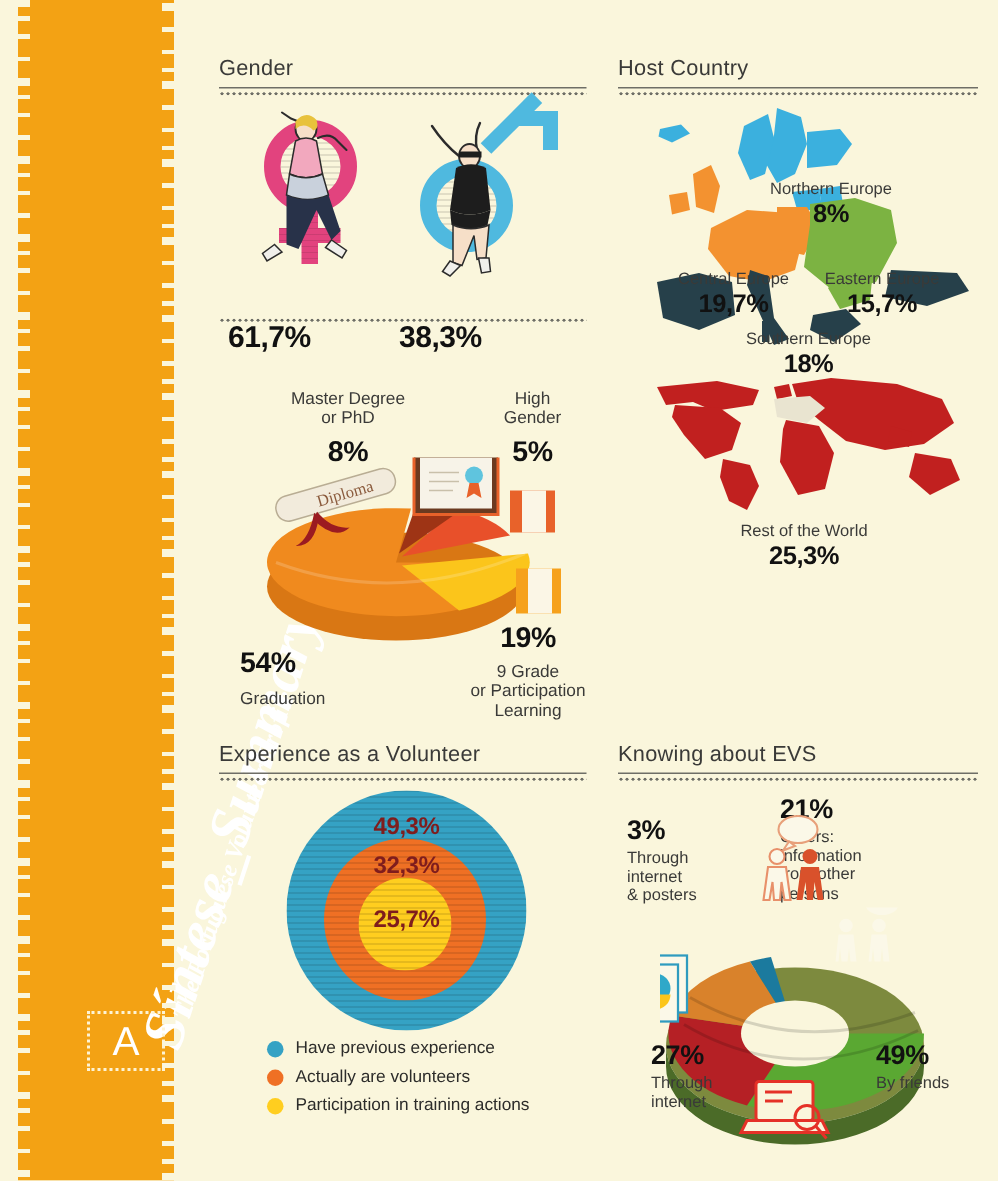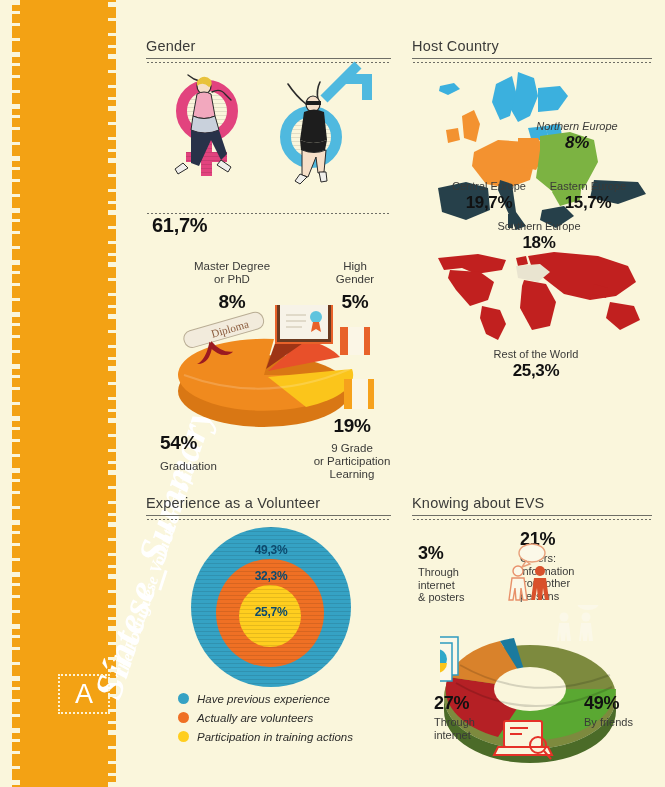--- a/index.html
+++ b/index.html
@@ -104,23 +104,23 @@
   #pie-edu{position:absolute;left:18px;top:95px;width:215px;height:140px;}
   .edu-lab{position:absolute;text-align:center;}
 
   
   #sec-exp{left:146px;top:495px;width:245px;}
   #circles{position:absolute;left:45px;top:32px;width:160px;height:160px;}
   .circ{position:absolute;border-radius:50%;}
   .c-out{left:0;top:0;width:160px;height:160px;background:#35A2C4;}
   .c-mid{left:25px;top:32px;width:108px;height:108px;background:#EF7024;}
   .c-in{left:48px;top:58px;width:62px;height:62px;background:#FFCE1F;}
-  .c-txt{position:absolute;font-weight:bold;color:#0c4a6e;font-size:12px;letter-spacing:-.3px;text-align:center;width:100%;}
+  .c-txt{position:absolute;font-weight:bold;color:#7f1d1d;font-size:16px;letter-spacing:-.3px;text-align:center;width:100%;}
   #legend{position:absolute;left:32px;top:198px;}
-  .leg-row{display:flex;align-items:flex-start;margin-bottom:7px;font-style:italic;}
+  .leg-row{display:flex;align-items:center;margin-bottom:7px;}
   .leg-dot{width:11px;height:11px;border-radius:50%;margin-right:8px;flex:0 0 auto;}
   .leg-txt{font-size:11.5px;color:#2C2C2A;}
 
   
   #sec-evs{left:412px;top:495px;width:240px;}
   #donut{position:absolute;left:28px;top:110px;width:180px;height:160px;}
   .evs-lab{position:absolute;}
   .evs-lab .pct{font-size:18px;display:block;margin-bottom:2px;}
   .evs-lab .lab{font-size:11px;}
 
@@ -178,20 +178,21 @@
         <path d="M52 34 q-2 -10 2 -18"></path>
       </g>
       <ellipse cx="47" cy="38" rx="7" ry="8" fill="#F6DFC8" stroke="#2B2B2B" stroke-width="1.2"></ellipse>
       <rect x="40" y="35" width="15" height="4" fill="#1D1D1D"></rect>
       <path d="M38 46 q10 -5 20 0 l3 28 q-14 6 -27 0z" fill="#1D1D1D"></path>
       <path d="M34 74 q13 6 27 0 l-2 10 q-12 5 -24 0z" fill="#1D1D1D"></path>
       <path d="M36 84 q12 5 24 0 l-2 22 l-6 1 l-2 -16 l-8 20 l-6 -2z" fill="#F6DFC8" stroke="#2B2B2B" stroke-width="1"></path>
       <path d="M34 108 l-5 7 l5 3 l7 -7z" fill="#F0EFEB" stroke="#2B2B2B" stroke-width="1"></path>
       <path d="M53 106 l2 10 l6 -1 l-1 -9z" fill="#F0EFEB" stroke="#2B2B2B" stroke-width="1"></path>
     </svg>
+    <div class="g-pct pct">38,3%</div>
   </div>
 </div>
 
 <div class="section" id="sec-host">
   <div class="sec-title">Host Country</div>
   <div class="sec-dots"></div>
 
   <svg id="eu-map" viewBox="0 0 230 190">
 
     <path d="M18 22 l14 -3 l6 6 l-12 6 l-9 -4z" fill="#3BB0DE"></path>
@@ -212,21 +213,21 @@
     <path d="M138 120 l22 -4 l-2 20 l-20 6 l-8 -14z" fill="#7CB342"></path>
 
     <path d="M16 124 l28 -6 l22 6 l2 22 l-24 10 l-24 -8z" fill="#26404A"></path>
     <path d="M78 116 l12 4 l4 28 l10 14 l-10 4 l-10 -22 l-8 -18z" fill="#26404A"></path>
     <path d="M120 146 l22 -4 l10 10 l-18 12 l-16 -8z" fill="#26404A"></path>
     <path d="M172 116 l44 2 l8 12 l-28 10 l-28 -6z" fill="#26404A"></path>
 
     <rect x="86" y="150" width="5" height="14" fill="#26404A"></rect>
   </svg>
 
-  <div class="map-lab" style="left:100px;top:82px;width:130px;font-style:italic;">
+  <div class="map-lab" style="left:77px;top:82px;width:130px;">
     <div class="lab">Northern Europe</div>
     <div class="pct">8%</div>
   </div>
   <div class="map-lab" style="left:24px;top:142px;width:106px;">
     <div class="lab">Central Europe</div>
     <div class="pct">19,7%</div>
   </div>
   <div class="map-lab" style="left:120px;top:142px;width:112px;">
     <div class="lab">Eastern Europe</div>
     <div class="pct">15,7%</div>

